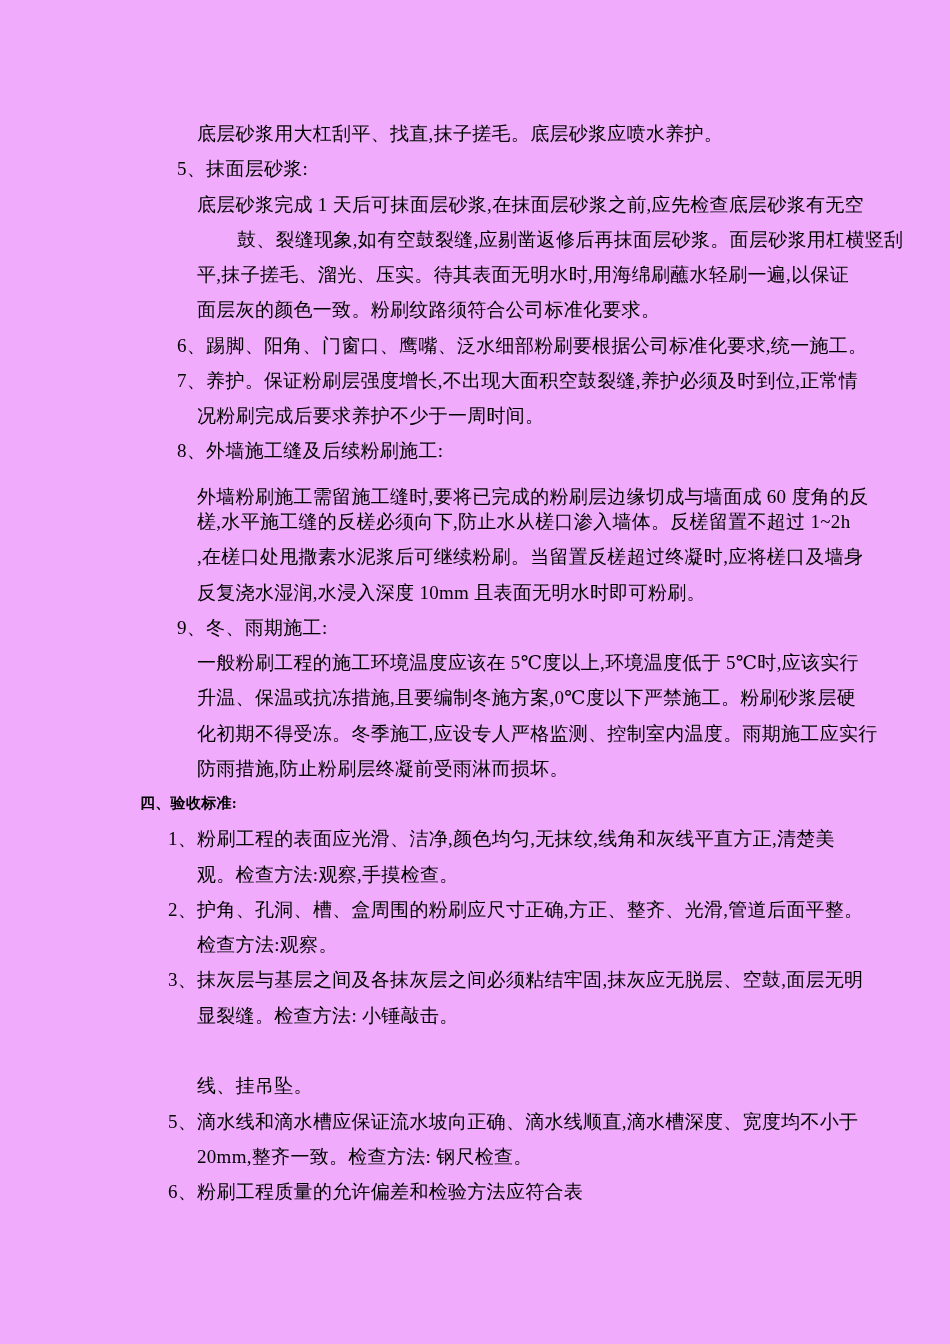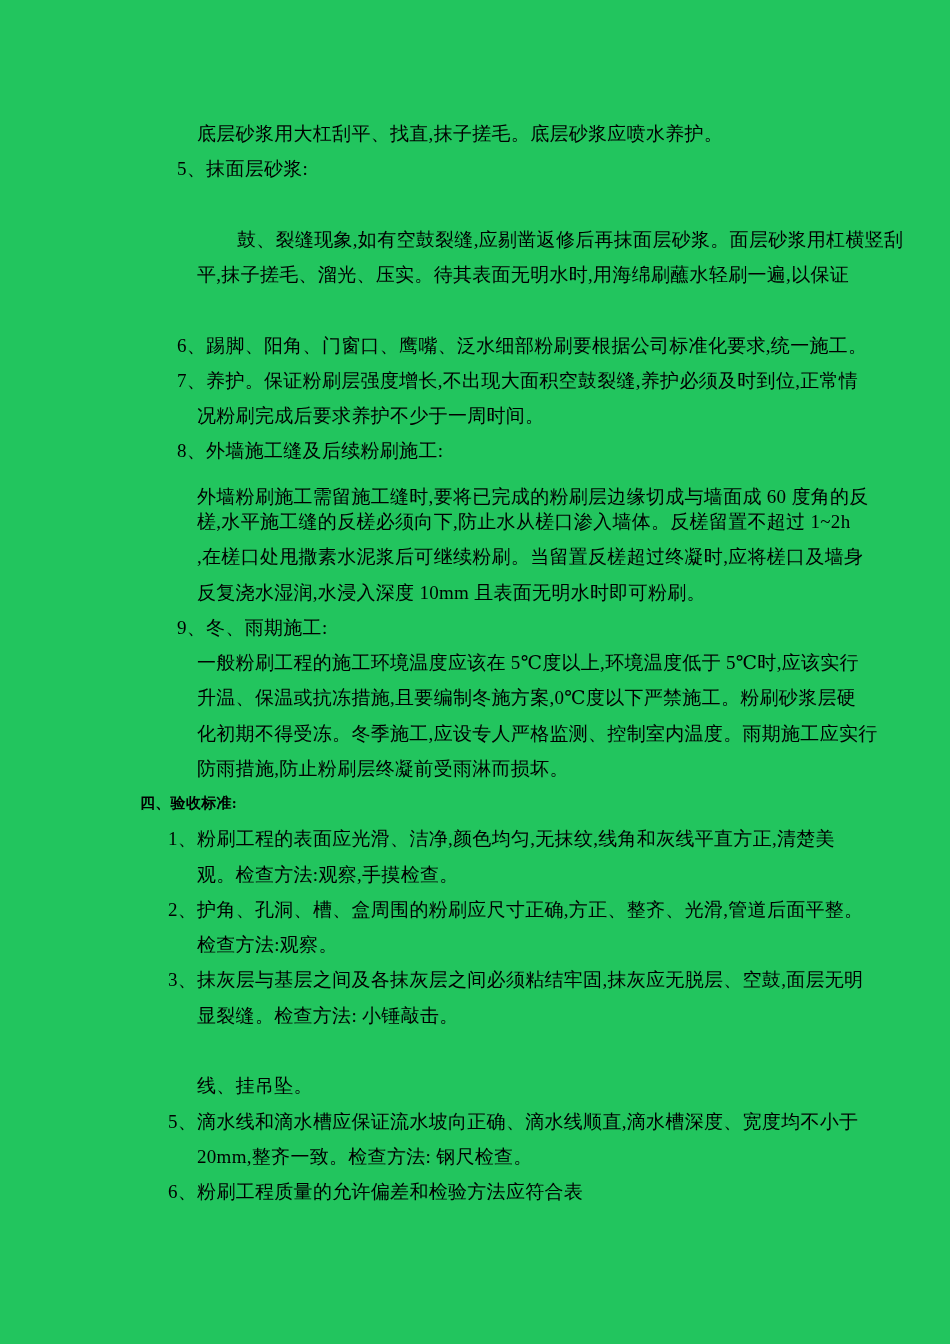--- a/index.html
+++ b/index.html
@@ -4,21 +4,21 @@
 <style>
   html, body {
     margin: 0;
     padding: 0;
     background: #ffffff;
   }
   .page {
     position: relative;
     width: 950px;
     height: 1344px;
-    background: #22c55e;
+    background: #f0abfc;
     overflow: hidden;
     font-family: "Liberation Serif", "DejaVu Serif", serif;
   }
   .textblock {
     position: absolute;
     inset: 0;
   }
   .line {
     position: absolute;
     white-space: nowrap;
@@ -32,22 +32,24 @@
   .line.subitem { left: 168px; }
   .line.heading { left: 140px; font-weight: bold; font-size: 15px; }
 </style>
 </head>
 <body>
 
 <div class="page">
   <div class="textblock">
       <div class="line body" style="top: 120px;">底层砂浆用大杠刮平、找直,抹子搓毛。底层砂浆应喷水养护。</div>
       <div class="line item" style="top: 155.27px;">5、抹面层砂浆:</div>
+      <div class="line body" style="top: 190.54px;">底层砂浆完成 1 天后可抹面层砂浆,在抹面层砂浆之前,应先检查底层砂浆有无空</div>
       <div class="line body" style="top: 225.81px; margin-left: 40px;">鼓、裂缝现象,如有空鼓裂缝,应剔凿返修后再抹面层砂浆。面层砂浆用杠横竖刮</div>
       <div class="line body" style="top: 261.08px;">平,抹子搓毛、溜光、压实。待其表面无明水时,用海绵刷蘸水轻刷一遍,以保证</div>
+      <div class="line body" style="top: 296.35px;">面层灰的颜色一致。粉刷纹路须符合公司标准化要求。</div>
       <div class="line item" style="top: 331.62px;">6、踢脚、阳角、门窗口、鹰嘴、泛水细部粉刷要根据公司标准化要求,统一施工。</div>
       <div class="line item" style="top: 366.89px;">7、养护。保证粉刷层强度增长,不出现大面积空鼓裂缝,养护必须及时到位,正常情</div>
       <div class="line body" style="top: 402.16px;">况粉刷完成后要求养护不少于一周时间。</div>
       <div class="line item" style="top: 437.43px;">8、外墙施工缝及后续粉刷施工:</div>
       <div class="line body" style="top: 472.7px; margin-top: 10px;">外墙粉刷施工需留施工缝时,要将已完成的粉刷层边缘切成与墙面成 60 度角的反</div>
       <div class="line body" style="top: 507.97px;">槎,水平施工缝的反槎必须向下,防止水从槎口渗入墙体。反槎留置不超过 1~2h</div>
       <div class="line body" style="top: 543.24px;">,在槎口处甩撒素水泥浆后可继续粉刷。当留置反槎超过终凝时,应将槎口及墙身</div>
       <div class="line body" style="top: 578.51px;">反复浇水湿润,水浸入深度 10mm 且表面无明水时即可粉刷。</div>
       <div class="line item" style="top: 613.78px;">9、冬、雨期施工:</div>
       <div class="line body" style="top: 649.05px;">一般粉刷工程的施工环境温度应该在 5℃度以上,环境温度低于 5℃时,应该实行</div>

